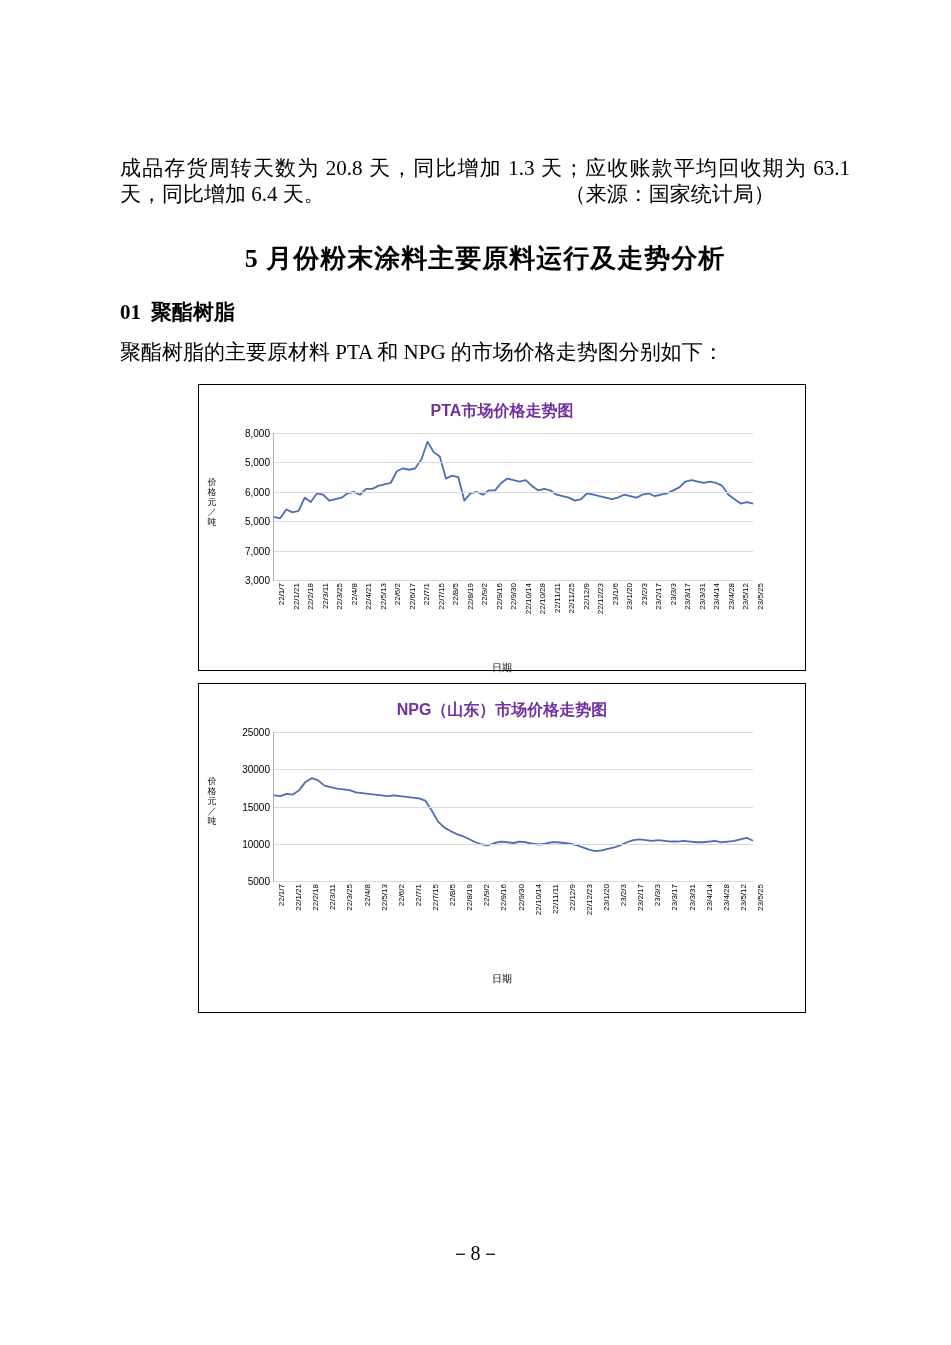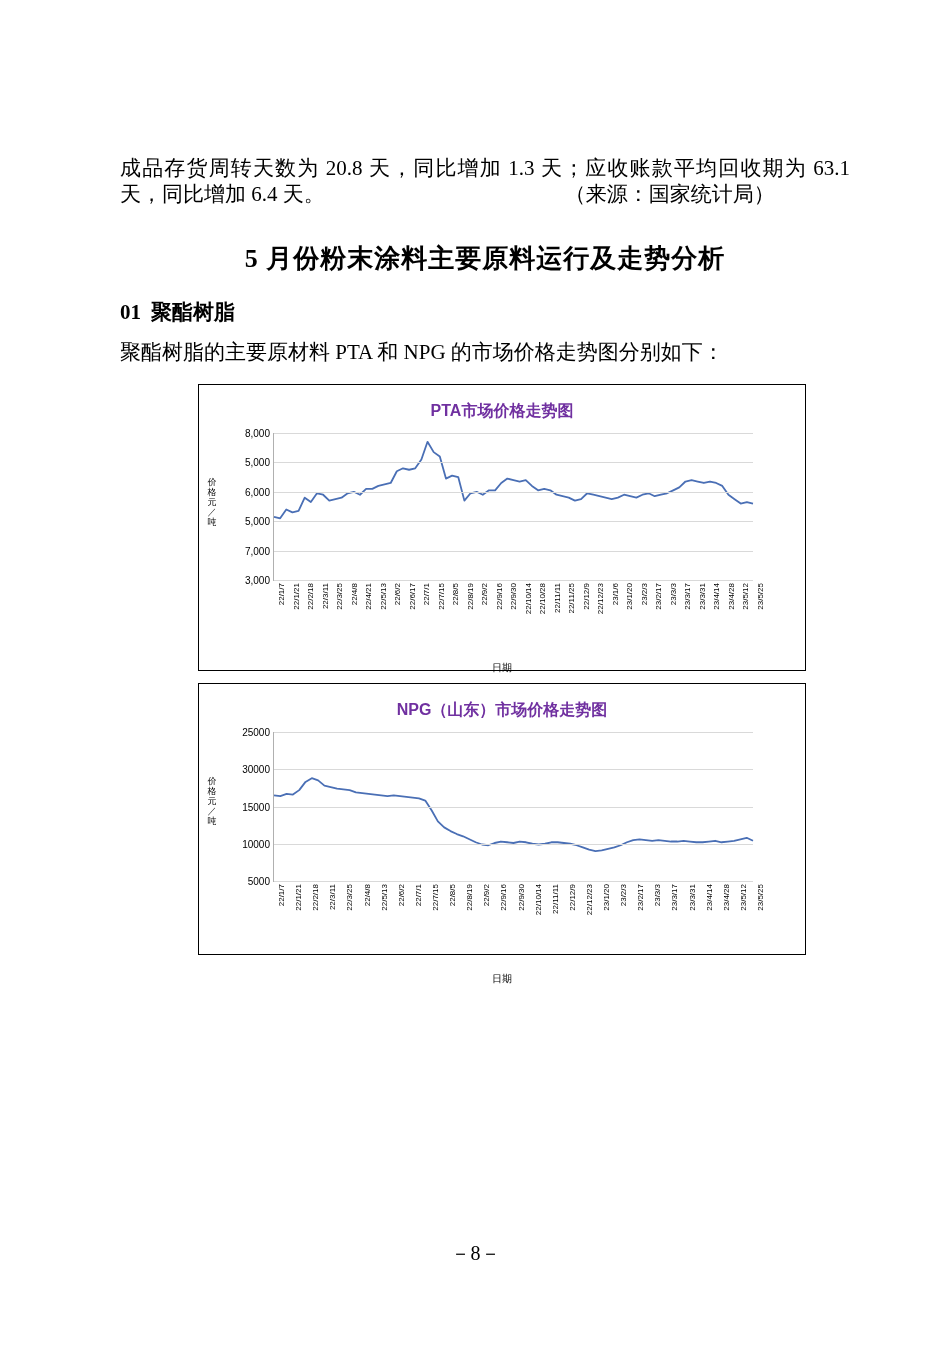--- a/index.html
+++ b/index.html
@@ -64,21 +64,21 @@
     margin: 12px auto 0 auto;
     box-sizing: border-box;
   }
   .figure.pta {
     width: 608px;
     height: 287px;
     margin-left: 78px;
   }
   .figure.npg {
     width: 608px;
-    height: 272px;
+    height: 330px;
     margin-left: 78px;
   }
   .chart-title {
     text-align: center;
     font-family: "Liberation Sans", sans-serif;
     font-weight: bold;
     font-size: 16px;
     color: #7030a0;
     padding-top: 16px;
   }

